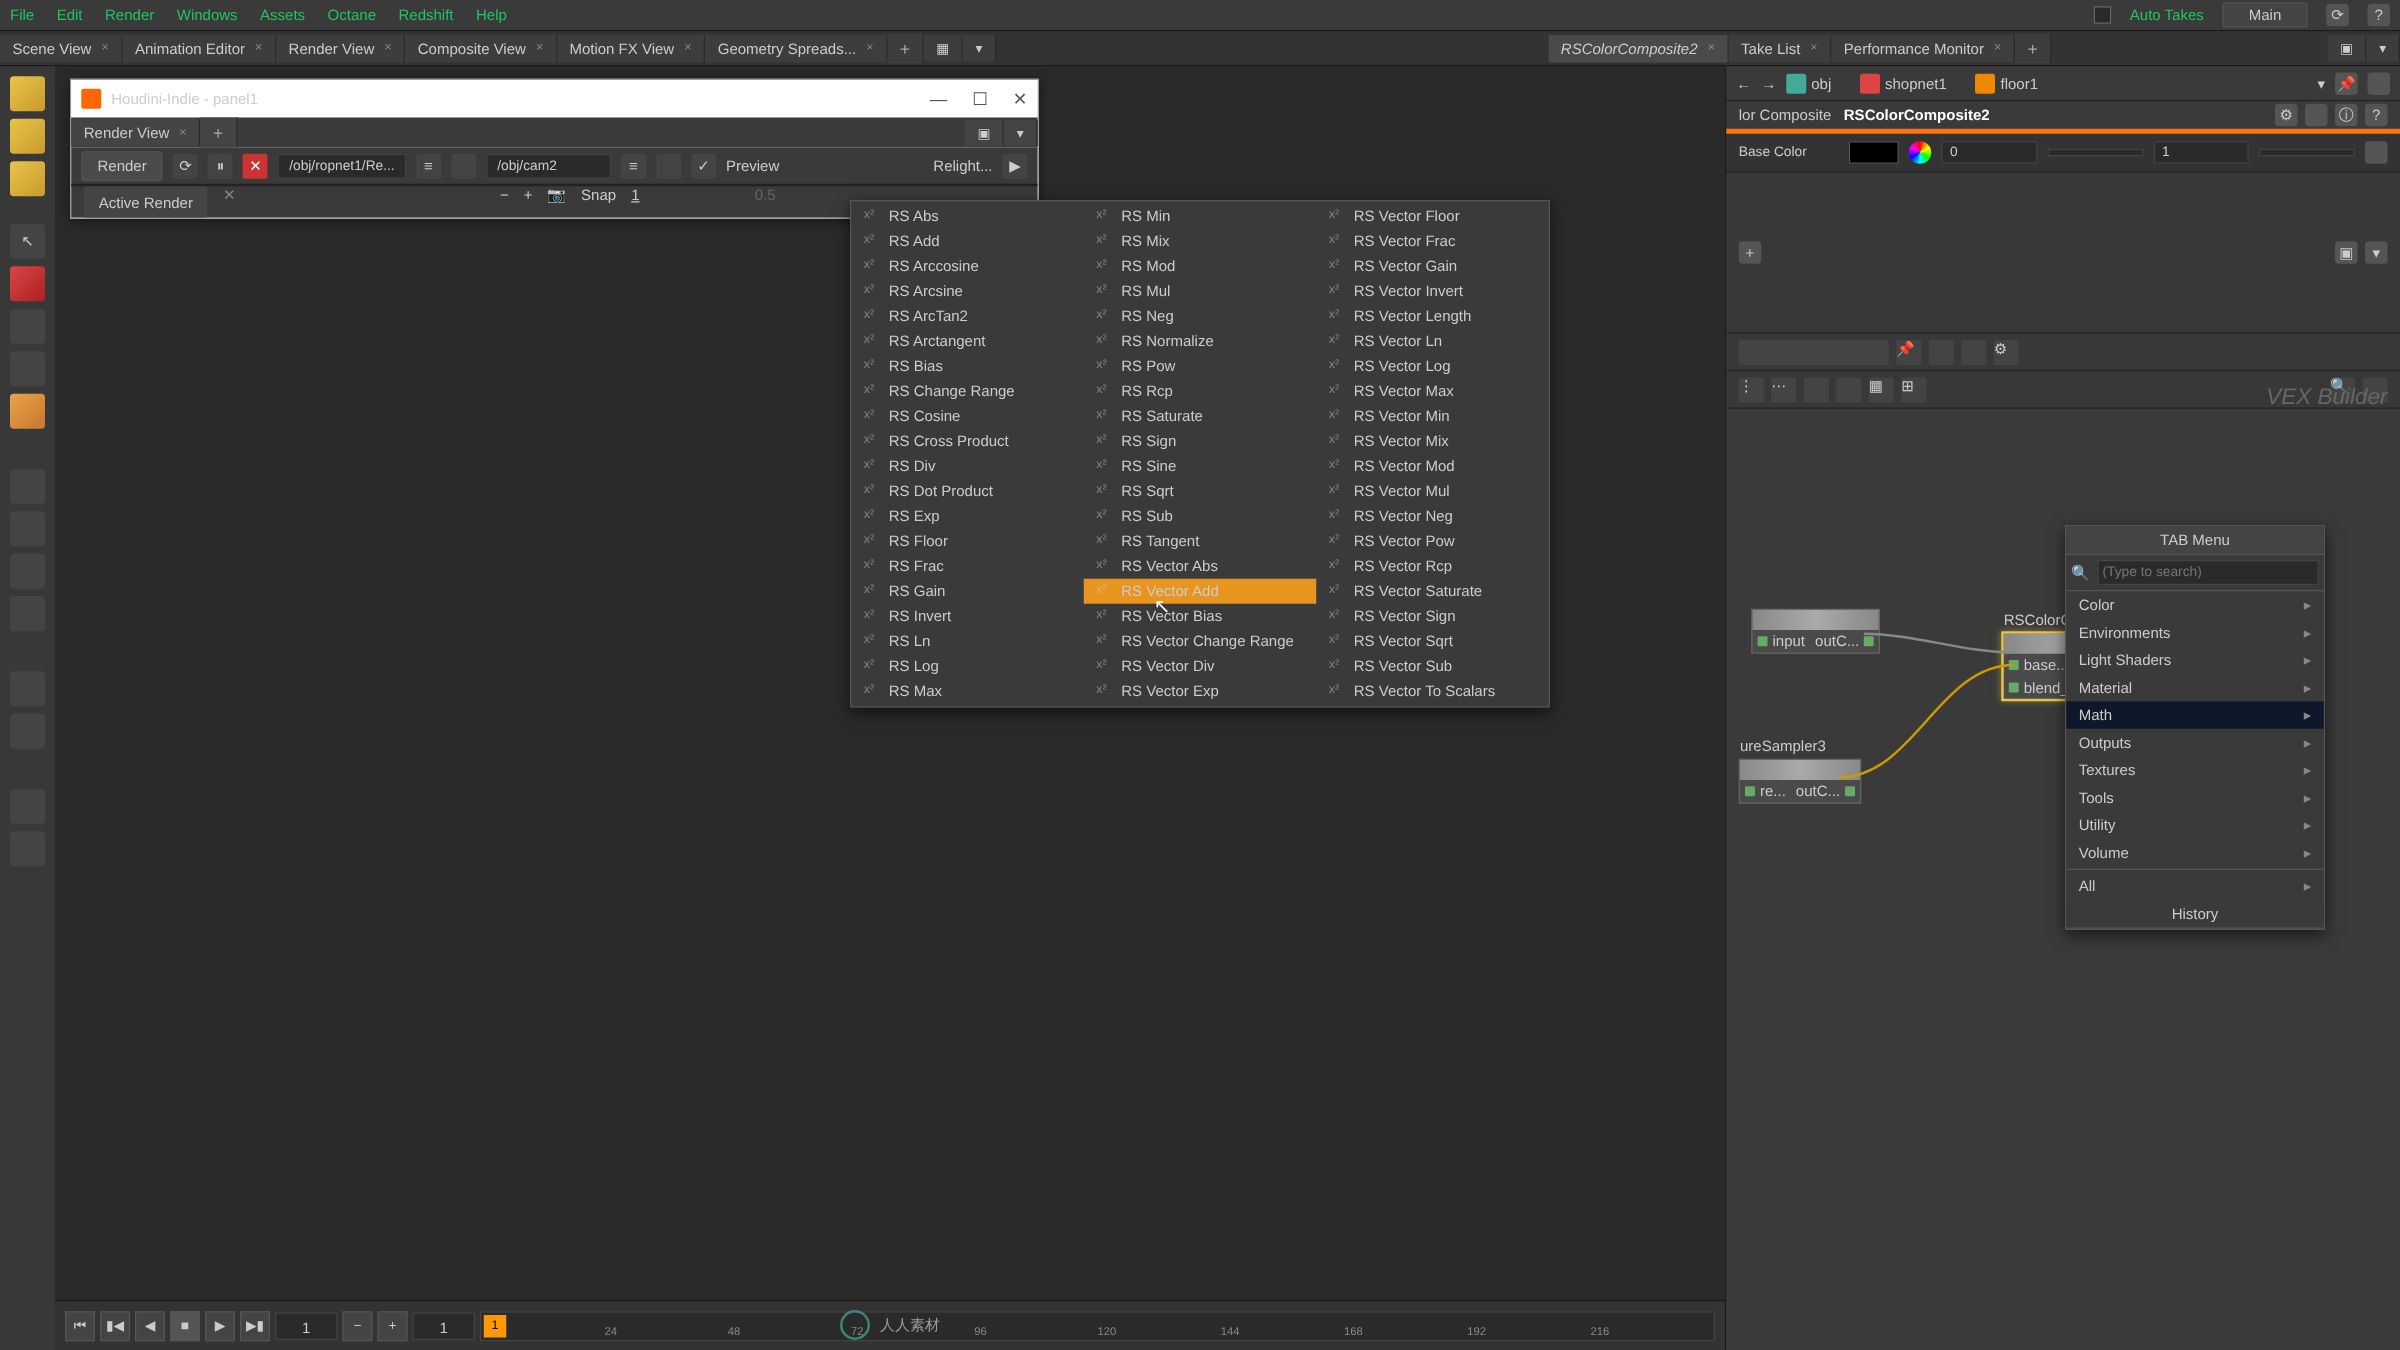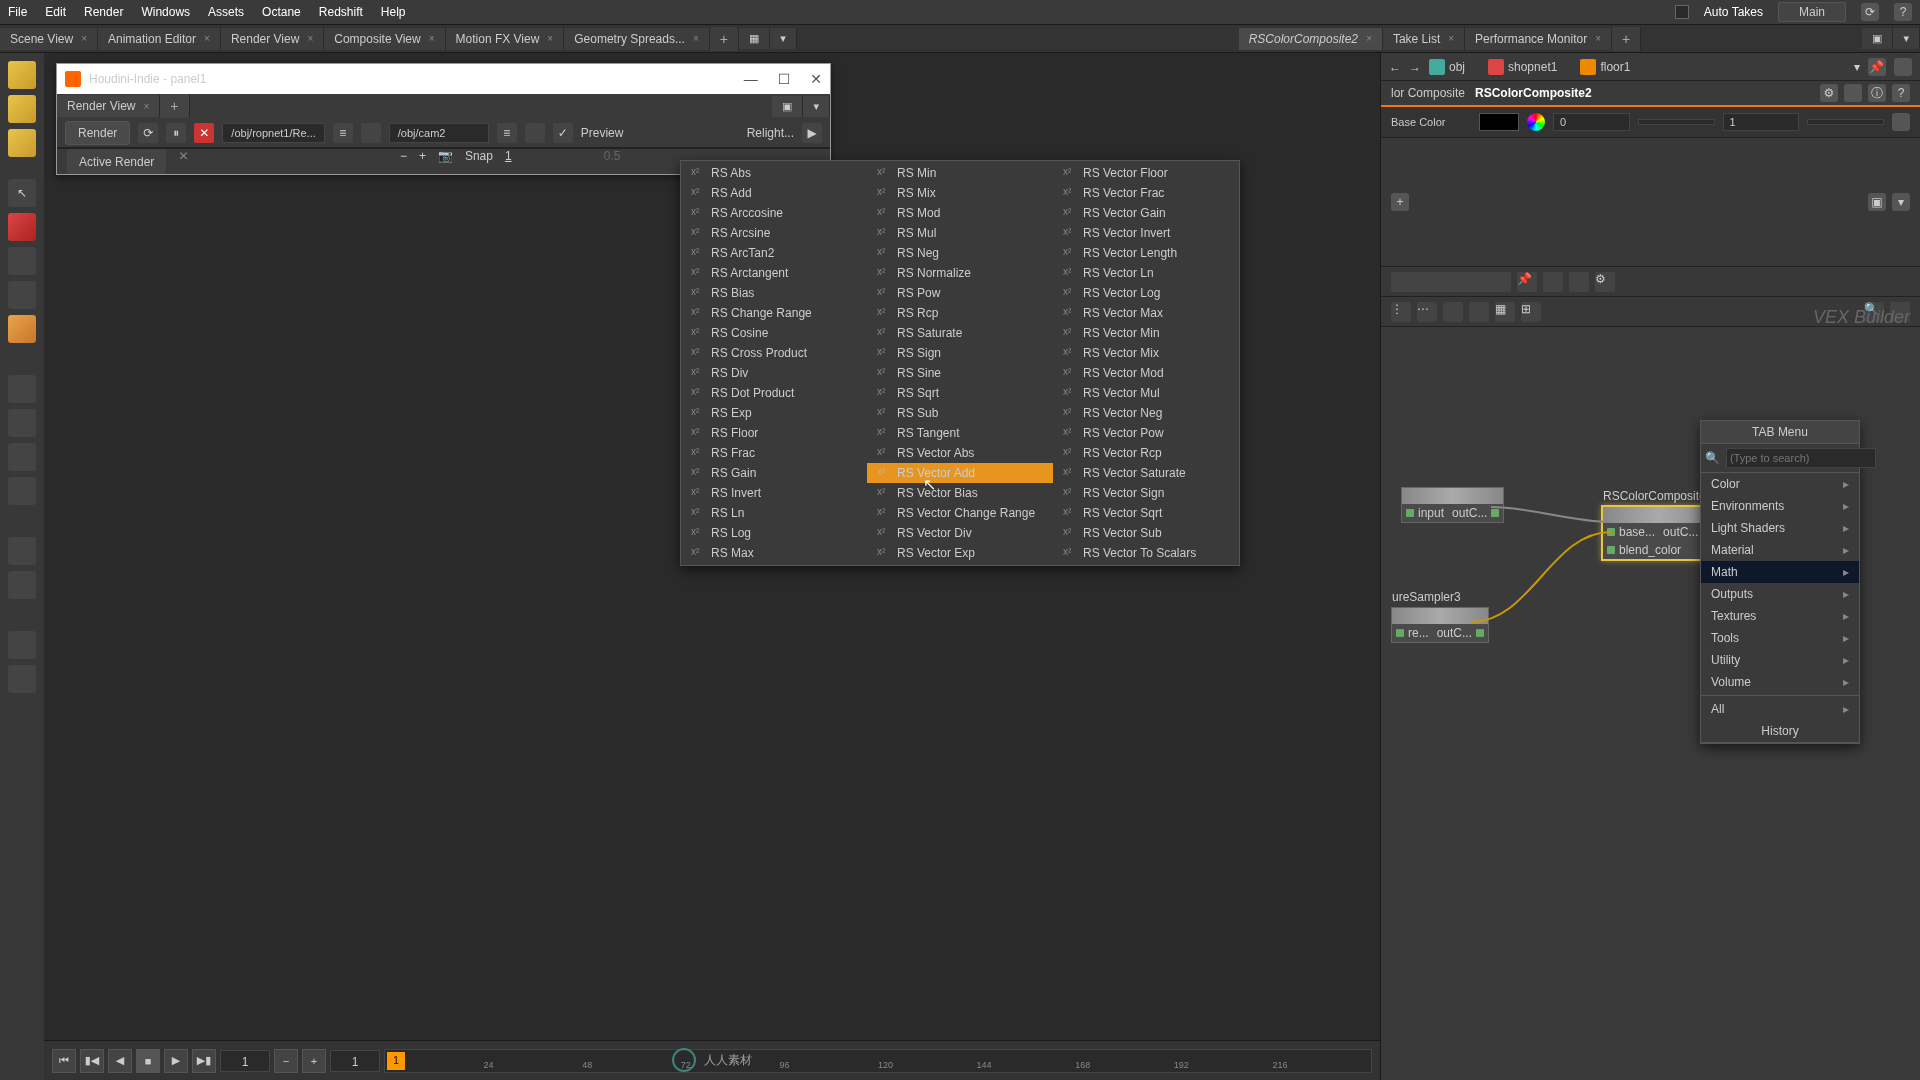--- a/index.html
+++ b/index.html
@@ -1,18 +1,18 @@
 <!DOCTYPE html>
 <html><head>
 <meta charset="utf-8">
 <style>
 *{margin:0;padding:0;box-sizing:border-box;font-family:Arial,sans-serif;font-size:12px;color:#ccc;user-select:none}
 body{background:#2a2a2a;width:1920px;height:1080px;overflow:hidden;position:relative}
 .menubar{height:25px;background:#3a3a3a;display:flex;align-items:center;padding:0 8px;gap:18px;border-bottom:1px solid #1a1a1a}
-.menubar span{color:#ffffff;cursor:pointer}
+.menubar span{color:#22c55e;cursor:pointer}
 .menubar .right{margin-left:auto;display:flex;align-items:center;gap:15px}
 .menubar .checkbox{width:14px;height:14px;border:1px solid #666;background:#2a2a2a}
 .dropdown{background:#444;padding:2px 20px;border:1px solid #555;border-radius:2px}
 .iconbtn{width:18px;height:18px;background:#555;border-radius:3px;display:inline-flex;align-items:center;justify-content:center}
 .tabbar{height:28px;background:#333;display:flex;align-items:center;border-bottom:1px solid #1a1a1a}
 .tab{padding:4px 10px;background:#3d3d3d;border-right:1px solid #2a2a2a;display:flex;align-items:center;gap:8px;cursor:pointer;font-size:11px}
 .tab.sec{background:#4a4a4a;font-style:italic}
 .tab .x{color:#888;font-size:10px}
 .tab .plus{font-size:14px;color:#aaa}
 .main{display:flex;height:calc(100% - 53px)}
@@ -48,21 +48,21 @@
 .timeline{height:40px;background:#333;display:flex;align-items:center;padding:0 8px;gap:4px;border-top:1px solid #1a1a1a}
 .timeline .tbtn{width:24px;height:24px;background:#444;border:1px solid #555;display:flex;align-items:center;justify-content:center;cursor:pointer;font-size:11px}
 .timeline .fbox{width:50px;height:22px;background:#2a2a2a;border:1px solid #444;text-align:center;line-height:22px}
 .timeline .ruler{flex:1;height:24px;background:#2a2a2a;border:1px solid #444;position:relative;display:flex;align-items:flex-end;padding:0 4px}
 .timeline .ruler .marker{position:absolute;left:2px;top:2px;bottom:2px;width:18px;background:#f90;color:#000;text-align:center;font-size:10px;line-height:18px}
 .timeline .tick{font-size:9px;color:#888;position:absolute;bottom:2px}
 .right-area{width:540px;background:#333;display:flex;flex-direction:column;border-left:1px solid #1a1a1a}
 .breadcrumb{height:28px;background:#3a3a3a;display:flex;align-items:center;padding:0 8px;gap:8px;border-bottom:1px solid #222}
 .bc-item{display:flex;align-items:center;gap:4px;cursor:pointer}
 .bc-item .ico{width:16px;height:16px;border-radius:2px}
-.param-header{height:26px;background:#3a3a3a;display:flex;align-items:center;padding:0 10px;gap:10px;border-bottom:2px solid #f97316}
+.param-header{height:26px;background:#3a3a3a;display:flex;align-items:center;padding:0 10px;gap:10px;border-bottom:4px solid #f97316}
 .param-header .name{color:#fff;font-weight:bold}
 .param-header .icons{margin-left:auto;display:flex;gap:6px}
 .param-row{height:30px;display:flex;align-items:center;padding:0 10px;gap:8px}
 .param-row .label{width:80px;font-size:11px}
 .param-row .swatch{width:40px;height:18px;background:#000;border:1px solid #555}
 .param-row .colorwheel{width:18px;height:18px;border-radius:50%;background:conic-gradient(red,yellow,lime,cyan,blue,magenta,red)}
 .param-row .num{flex:1;background:#2a2a2a;border:1px solid #444;padding:2px 6px;font-size:11px}
 .node-area{flex:1;background:#3a3a3a;position:relative;overflow:hidden}
 .node-toolbar{height:30px;display:flex;align-items:center;justify-content:flex-end;padding:0 10px;gap:6px;background:#383838;border-bottom:1px solid #222}
 .node-toolbar .nticon{width:20px;height:20px;background:#444;border-radius:2px;cursor:pointer}
@@ -73,21 +73,21 @@
 .node .nbody{display:flex;align-items:center;padding:2px 4px;gap:4px;font-size:10px}
 .node .nbody .dot{width:8px;height:8px;background:#6a6;border-radius:1px}
 .node .nlabel{position:absolute;top:-18px;left:0;color:#ccc;font-size:12px;white-space:nowrap}
 .wire{position:absolute;pointer-events:none}
 .contextmenu{position:absolute;background:#3a3a3a;border:1px solid #555;z-index:100;box-shadow:0 4px 12px rgba(0,0,0,0.6)}
 .contextmenu.main-cm{top:160px;left:680px;width:560px;display:flex}
 .cm-col{flex:1;padding:2px 0}
 .cm-item{padding:3px 10px;display:flex;align-items:center;gap:6px;cursor:pointer;font-size:12px}
 .cm-item:hover,.cm-item.hover{background:#e8951f;color:#fff}
 .cm-item .cico{width:14px;height:14px;opacity:0.5;font-size:10px}
-.tabmenu{position:absolute;top:420px;right:60px;width:160px;background:#3a3a3a;border:1px solid #555;z-index:99;box-shadow:0 4px 12px rgba(0,0,0,0.6)}
+.tabmenu{position:absolute;top:420px;right:60px;width:208px;background:#3a3a3a;border:1px solid #555;z-index:99;box-shadow:0 4px 12px rgba(0,0,0,0.6)}
 .tabmenu .tm-title{text-align:center;padding:4px;background:#444;border-bottom:1px solid #555}
 .tabmenu .tm-search{padding:4px;display:flex;align-items:center;gap:6px;border-bottom:1px solid #555}
 .tabmenu .tm-search input{flex:1;background:#2a2a2a;border:1px solid #444;padding:3px;color:#999;font-size:11px}
 .tabmenu .tm-item{padding:4px 10px;display:flex;align-items:center;justify-content:space-between;cursor:pointer;font-size:12px}
 .tabmenu .tm-item.hover{background:#0f172a;color:#fff}
 .tabmenu .tm-item .arrow{color:#888}
 .tabmenu .tm-sep{height:1px;background:#555;margin:2px 0}
 .tabmenu .tm-hist{padding:4px 10px;display:flex;align-items:center;gap:6px;cursor:pointer;font-size:12px}
 .tabmenu .tm-hist .hico{width:14px;height:14px;border-radius:50%}
 .watermark{position:absolute;bottom:8px;left:50%;transform:translateX(-50%);color:#666;font-size:14px;display:flex;align-items:center;gap:8px;z-index:1;opacity:0.7}

